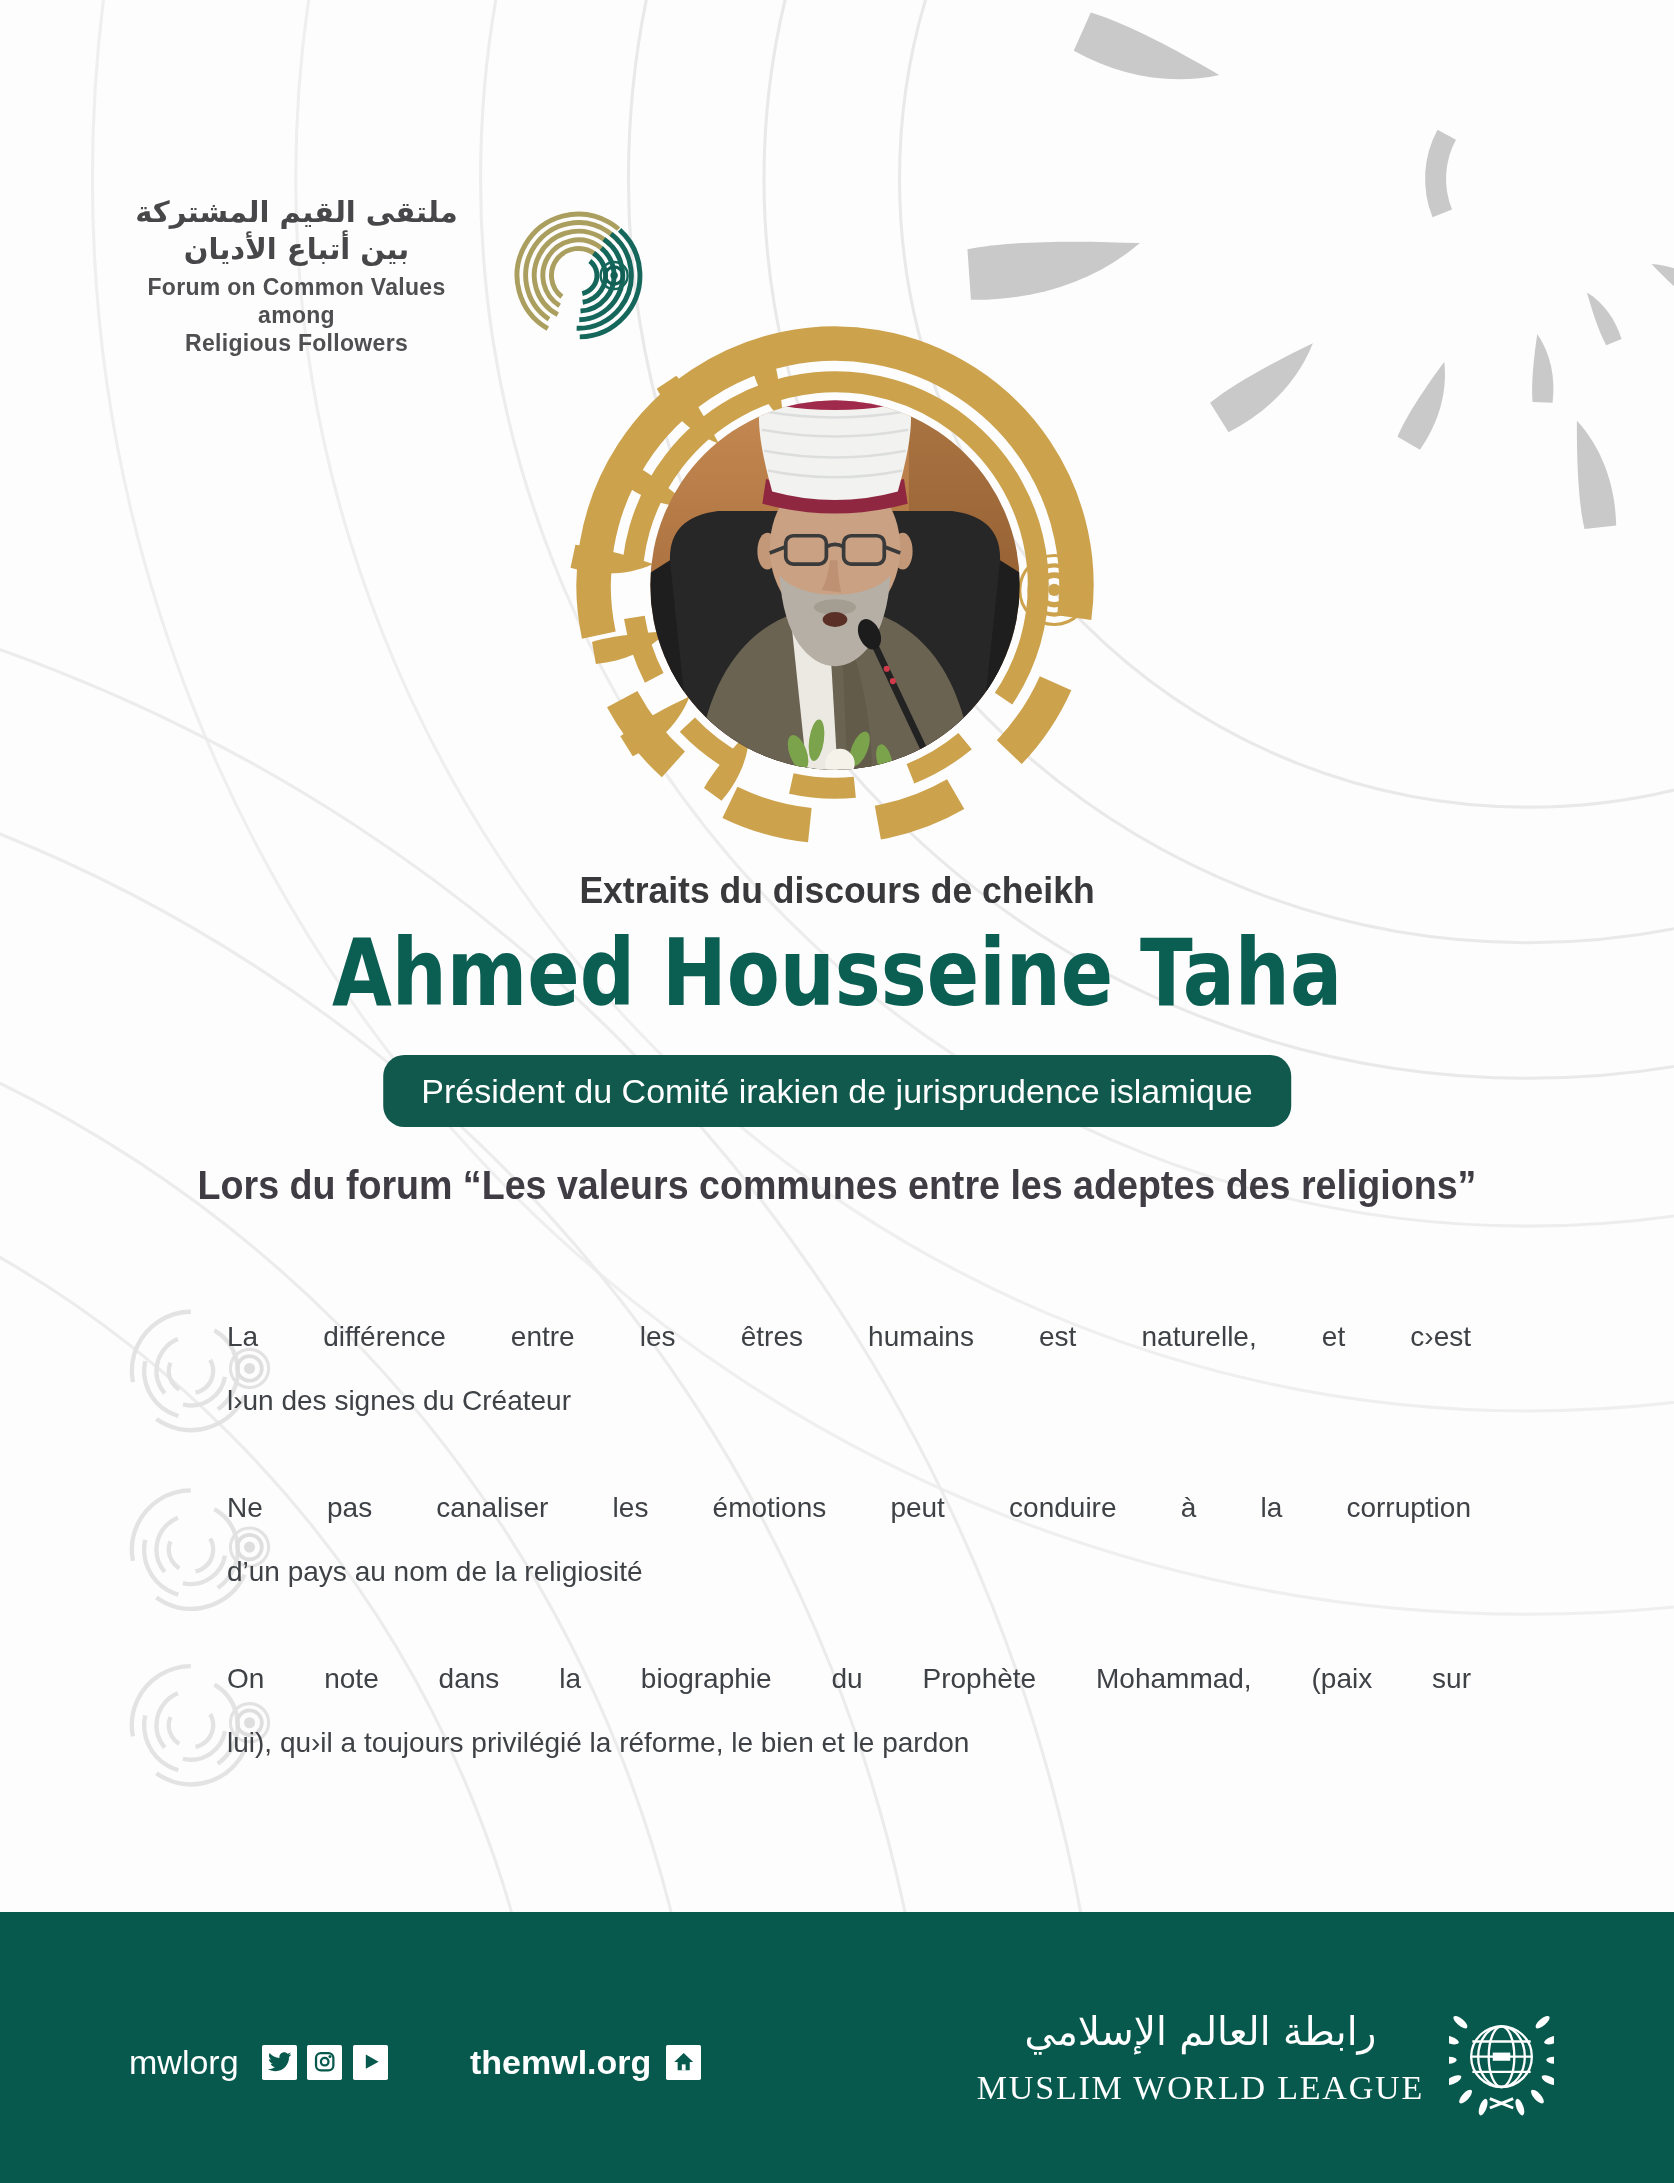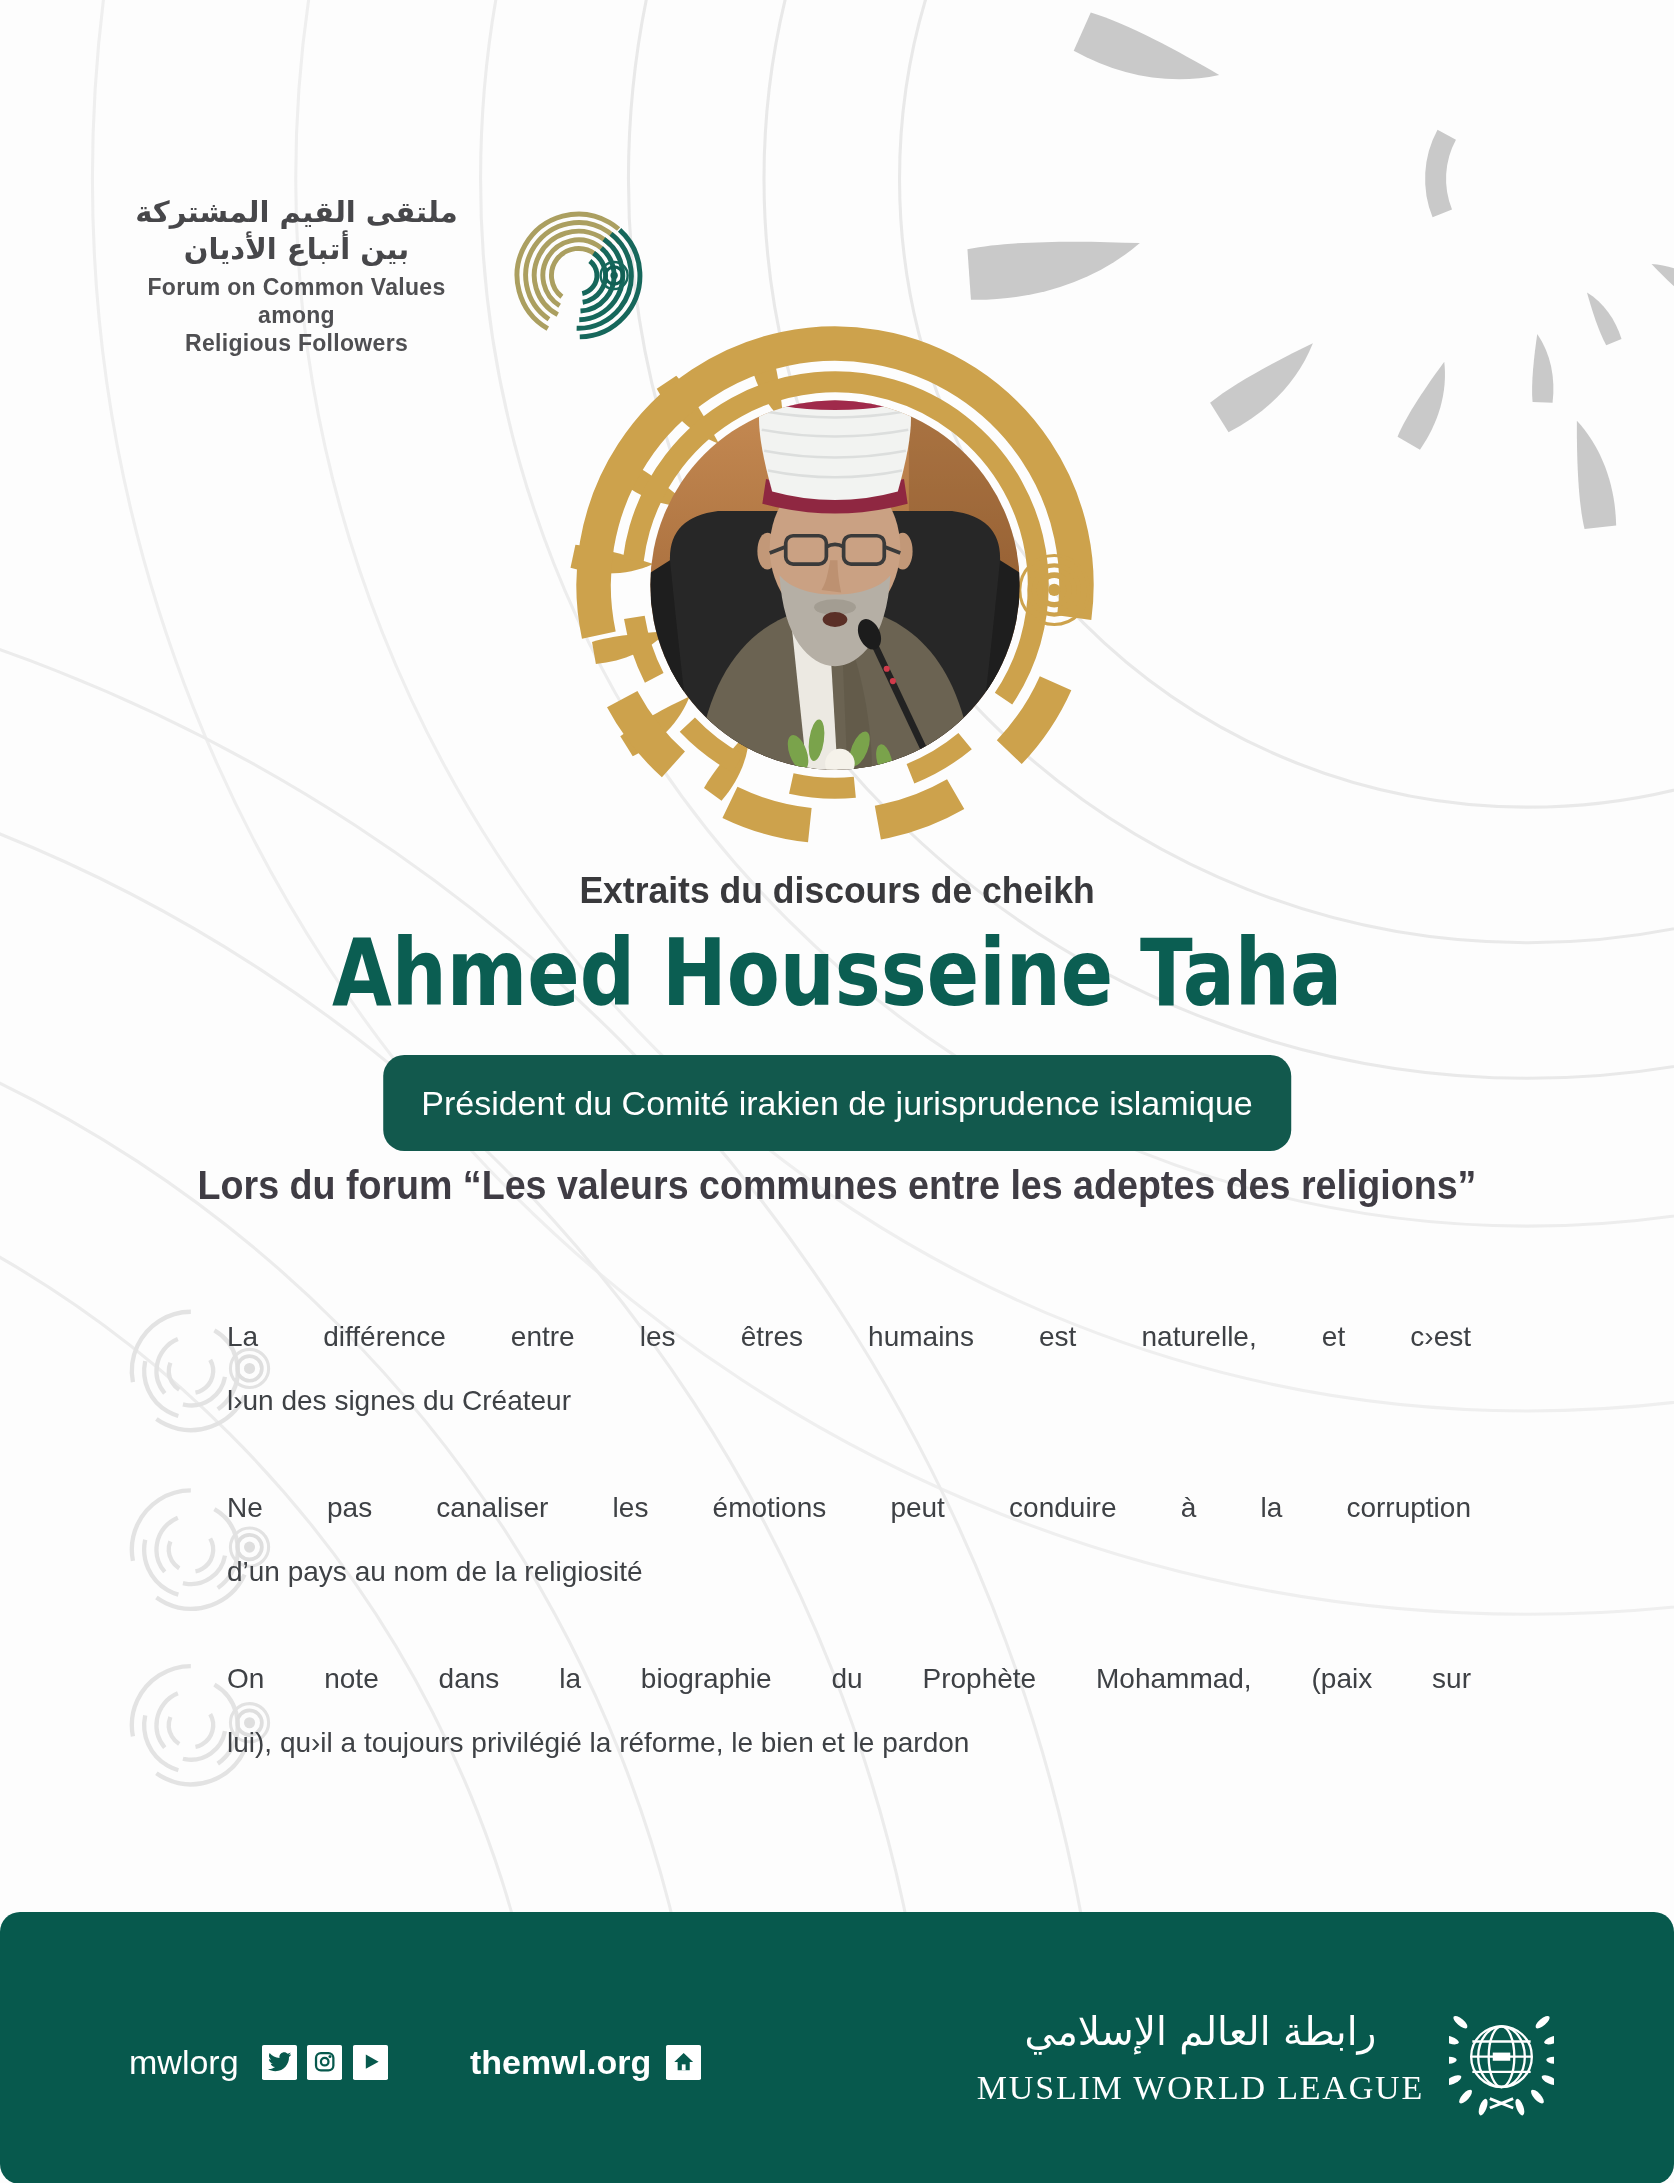--- a/index.html
+++ b/index.html
@@ -14,32 +14,32 @@
   .hl-arabic{font-family:"DejaVu Sans",sans-serif;font-weight:bold;font-size:29px;line-height:37px;color:#47474a;direction:rtl;}
   .hl-en{font-weight:bold;font-size:23px;line-height:28px;color:#4f4f52;margin-top:5px;letter-spacing:0.3px;}
   
   .kicker{position:absolute;left:0;top:870px;width:100%;text-align:center;
     font-weight:bold;font-size:37px;color:#39393c;transform:scaleX(.96);}
   .speaker-name{position:absolute;left:0;top:924px;width:100%;text-align:center;
     font-family:"DejaVu Sans",sans-serif;font-weight:bold;font-size:92px;line-height:99px;
     color:#0b5e52;transform:scaleX(.84);white-space:nowrap;}
   .badge{position:absolute;top:1055px;left:50%;transform:translateX(-50%);
     height:72px;border-radius:21px;background:#12594d;color:#ffffff;
-    display:flex;align-items:center;padding:12px 38px;font-size:34px;white-space:nowrap;text-align:right;}
+    display:flex;align-items:center;padding:0 38px;font-size:34px;white-space:nowrap;text-align:right;}
   .event-line{position:absolute;left:0;top:1163px;width:100%;text-align:center;
     font-weight:bold;font-size:40px;color:#3f3c44;transform:scaleX(.94);white-space:nowrap;}
   
   .quotes{position:absolute;left:203px;top:1305px;width:1268px;color:#3e4145;}
   .quote{margin-bottom:43px;font-size:28px;line-height:64px;margin-left:24px;}
   .q-line1{text-align:justify;text-align-last:justify;}
   .q-line2{text-align:left;}
   
   .footer{position:absolute;left:0;top:1912px;width:1674px;height:272px;background:#07594d;
     display:flex;align-items:center;justify-content:space-between;
-    box-sizing:border-box;padding:28px 120px 0 129px;color:#ffffff;border-radius:20px;}
+    box-sizing:border-box;padding:28px 120px 0 129px;color:#ffffff;}
   .f-left{display:flex;align-items:center;}
   .f-handle,.f-site{font-size:34px;font-weight:normal;}
   .f-icons{display:flex;gap:10.5px;margin-left:23.4px;}
   .icon-box{width:35px;height:35px;background:#ffffff;border-radius:1.8px;display:grid;place-items:center;}
   .f-site{margin-left:82px;font-weight:bold;}
   .f-home{margin-left:15px;}
   .f-right{display:flex;gap:25px;}
   .f-brand-text{text-align:center;}
   .f-arabic{font-family:"DejaVu Sans",sans-serif;font-size:39px;line-height:68px;direction:rtl;white-space:nowrap;}
   .f-name{font-family:"Liberation Serif",serif;font-size:34px;letter-spacing:1.8px;margin-top:3.7px;white-space:nowrap;}

